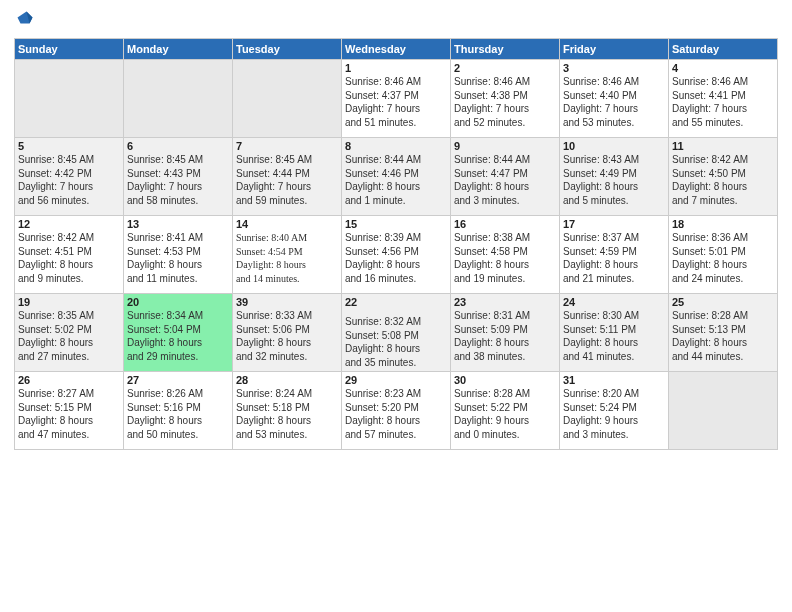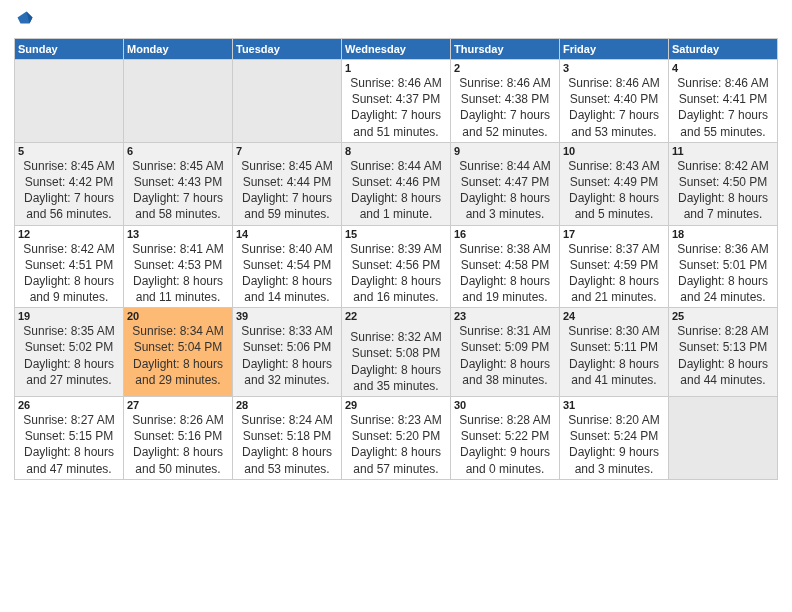--- a/index.html
+++ b/index.html
@@ -77,24 +77,23 @@
     }
     .calendar tr:nth-child(even) td {
       background: #f5f5f5;
     }
     .day-number {
       font-size: 11px;
       font-weight: bold;
       margin-bottom: 1px;
     }
     .day-info {
-      font-size: 12px;
+      font-size: 10px;
       line-height: 1.35;
       color: #333;
-      text-align: center;
     }
     .empty-cell {
       background: #e8e8e8 !important;
     }
   </style>
 </head>
 <body>
 
 <div class="page">
   <div class="header">
@@ -225,21 +224,21 @@
           </td>
           <td>
             <div class="day-number">13</div>
             <div class="day-info" style="white-space: pre-line;">Sunrise: 8:41 AM
 Sunset: 4:53 PM
 Daylight: 8 hours
 and 11 minutes.</div>
           </td>
           <td>
             <div class="day-number">14</div>
-            <div class="day-info" style="white-space: pre-line;">Sunrise: 8:40 AM
+            <div class="day-info" style="white-space: pre-line; font-family: Liberation Serif, serif;">Sunrise: 8:40 AM
 Sunset: 4:54 PM
 Daylight: 8 hours
 and 14 minutes.</div>
           </td>
           <td>
             <div class="day-number">15</div>
             <div class="day-info" style="white-space: pre-line;">Sunrise: 8:39 AM
 Sunset: 4:56 PM
 Daylight: 8 hours
 and 16 minutes.</div>
@@ -267,21 +266,21 @@
           </td>
         </tr>
         <tr>
           <td style="background: rgb(240, 240, 240);">
             <div class="day-number">19</div>
             <div class="day-info" style="white-space: pre-line;">Sunrise: 8:35 AM
 Sunset: 5:02 PM
 Daylight: 8 hours
 and 27 minutes.</div>
           </td>
-          <td style="background: #fdba74;">
+          <td style="background: #86efac;">
             <div class="day-number">20</div>
             <div class="day-info" style="white-space: pre-line;">Sunrise: 8:34 AM
 Sunset: 5:04 PM
 Daylight: 8 hours
 and 29 minutes.</div>
           </td>
           <td style="background: rgb(240, 240, 240);">
             <div class="day-number">39</div>
             <div class="day-info" style="white-space: pre-line;">Sunrise: 8:33 AM
 Sunset: 5:06 PM

